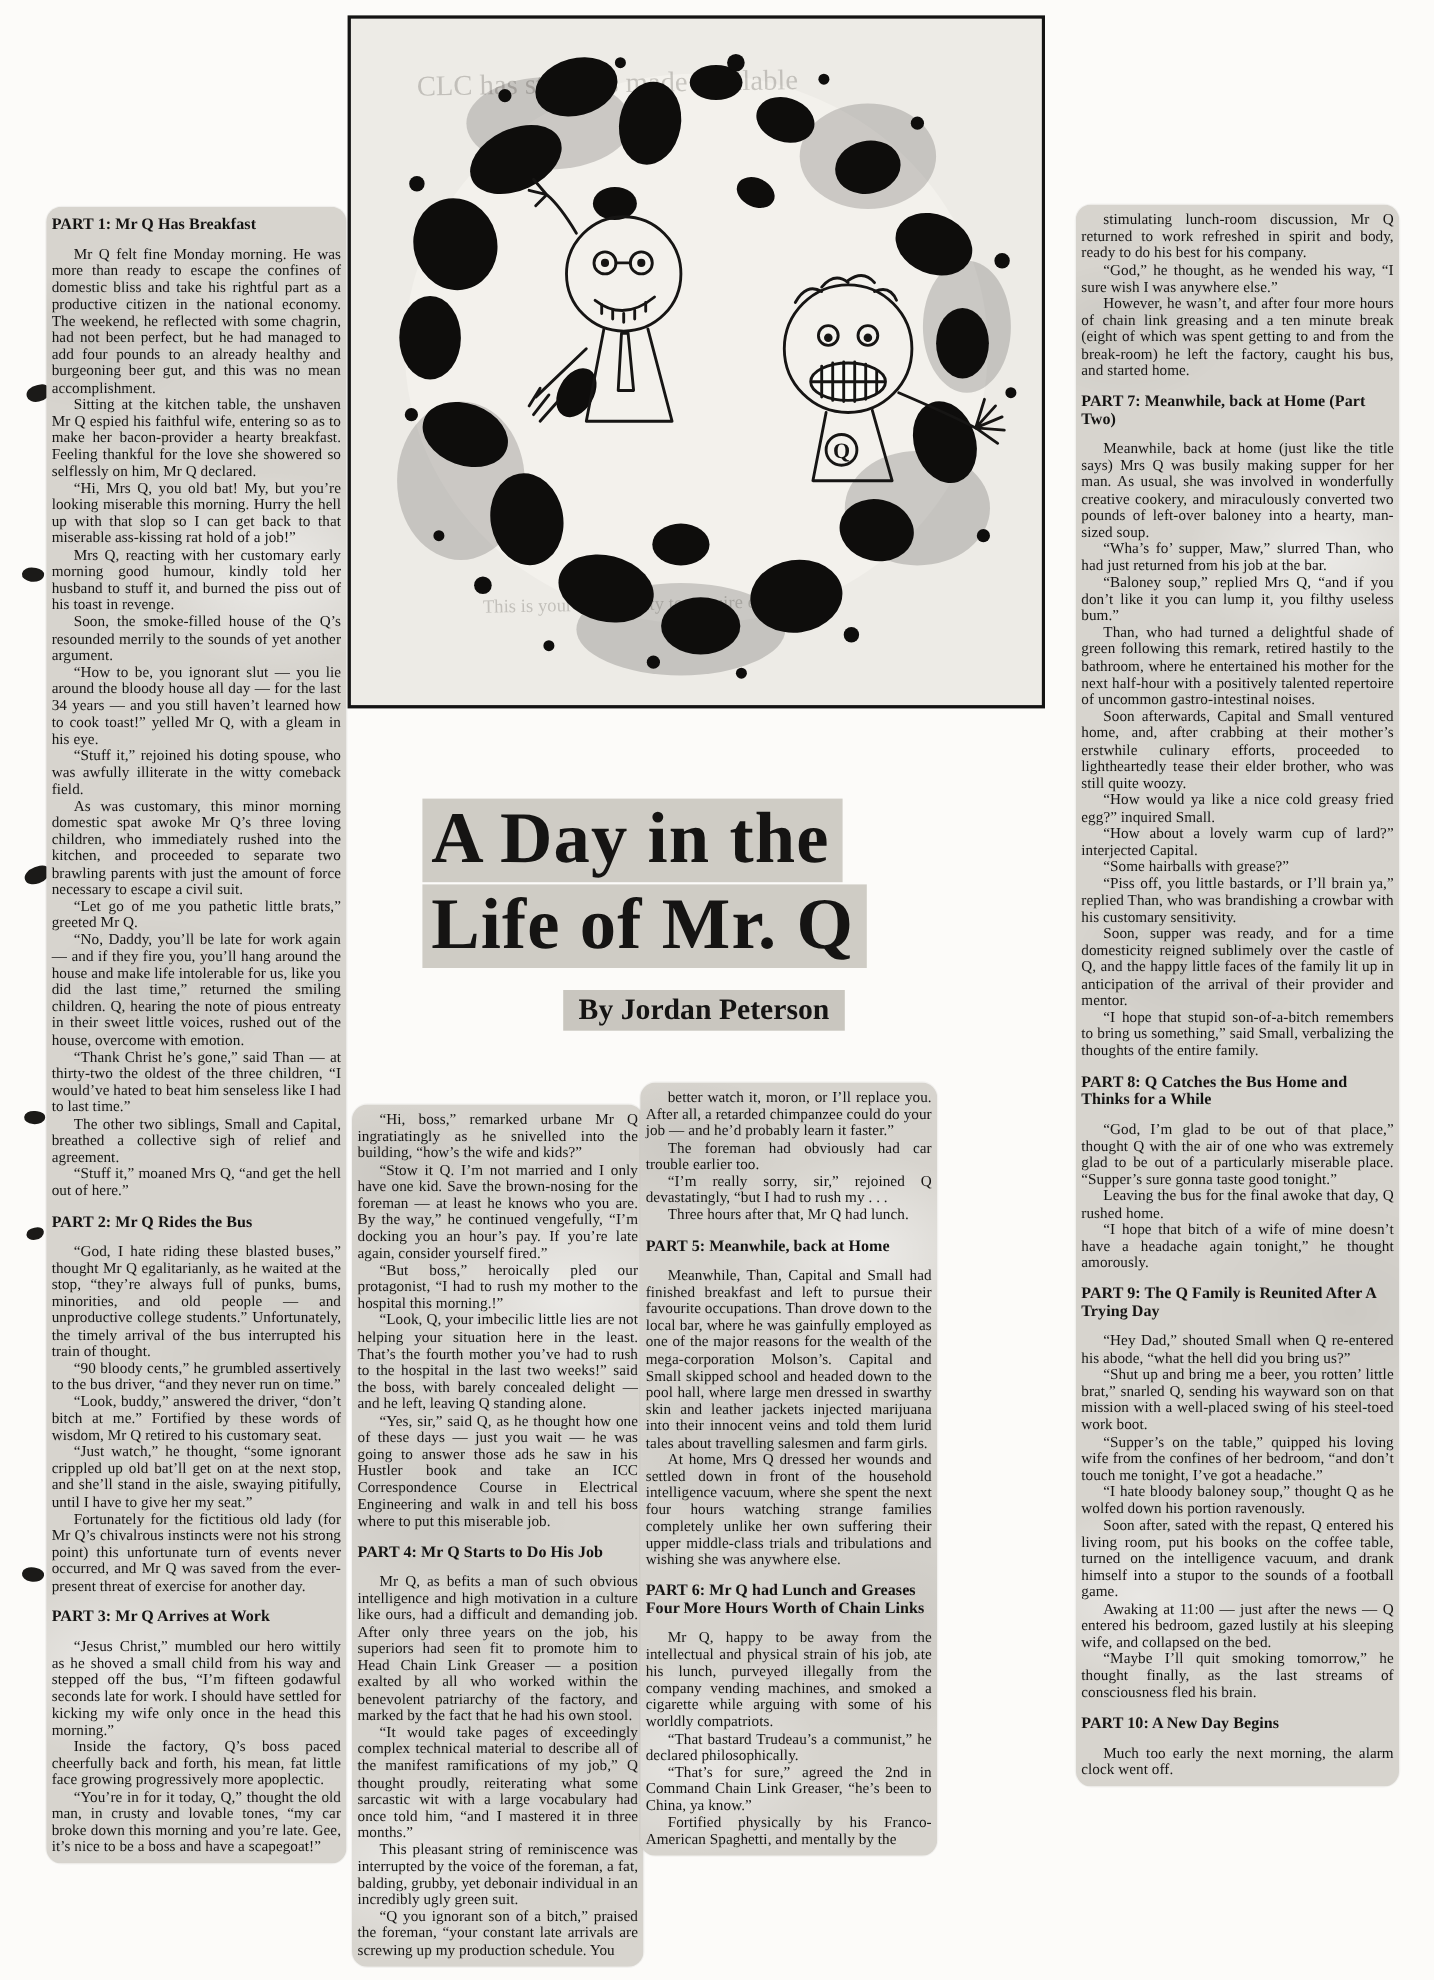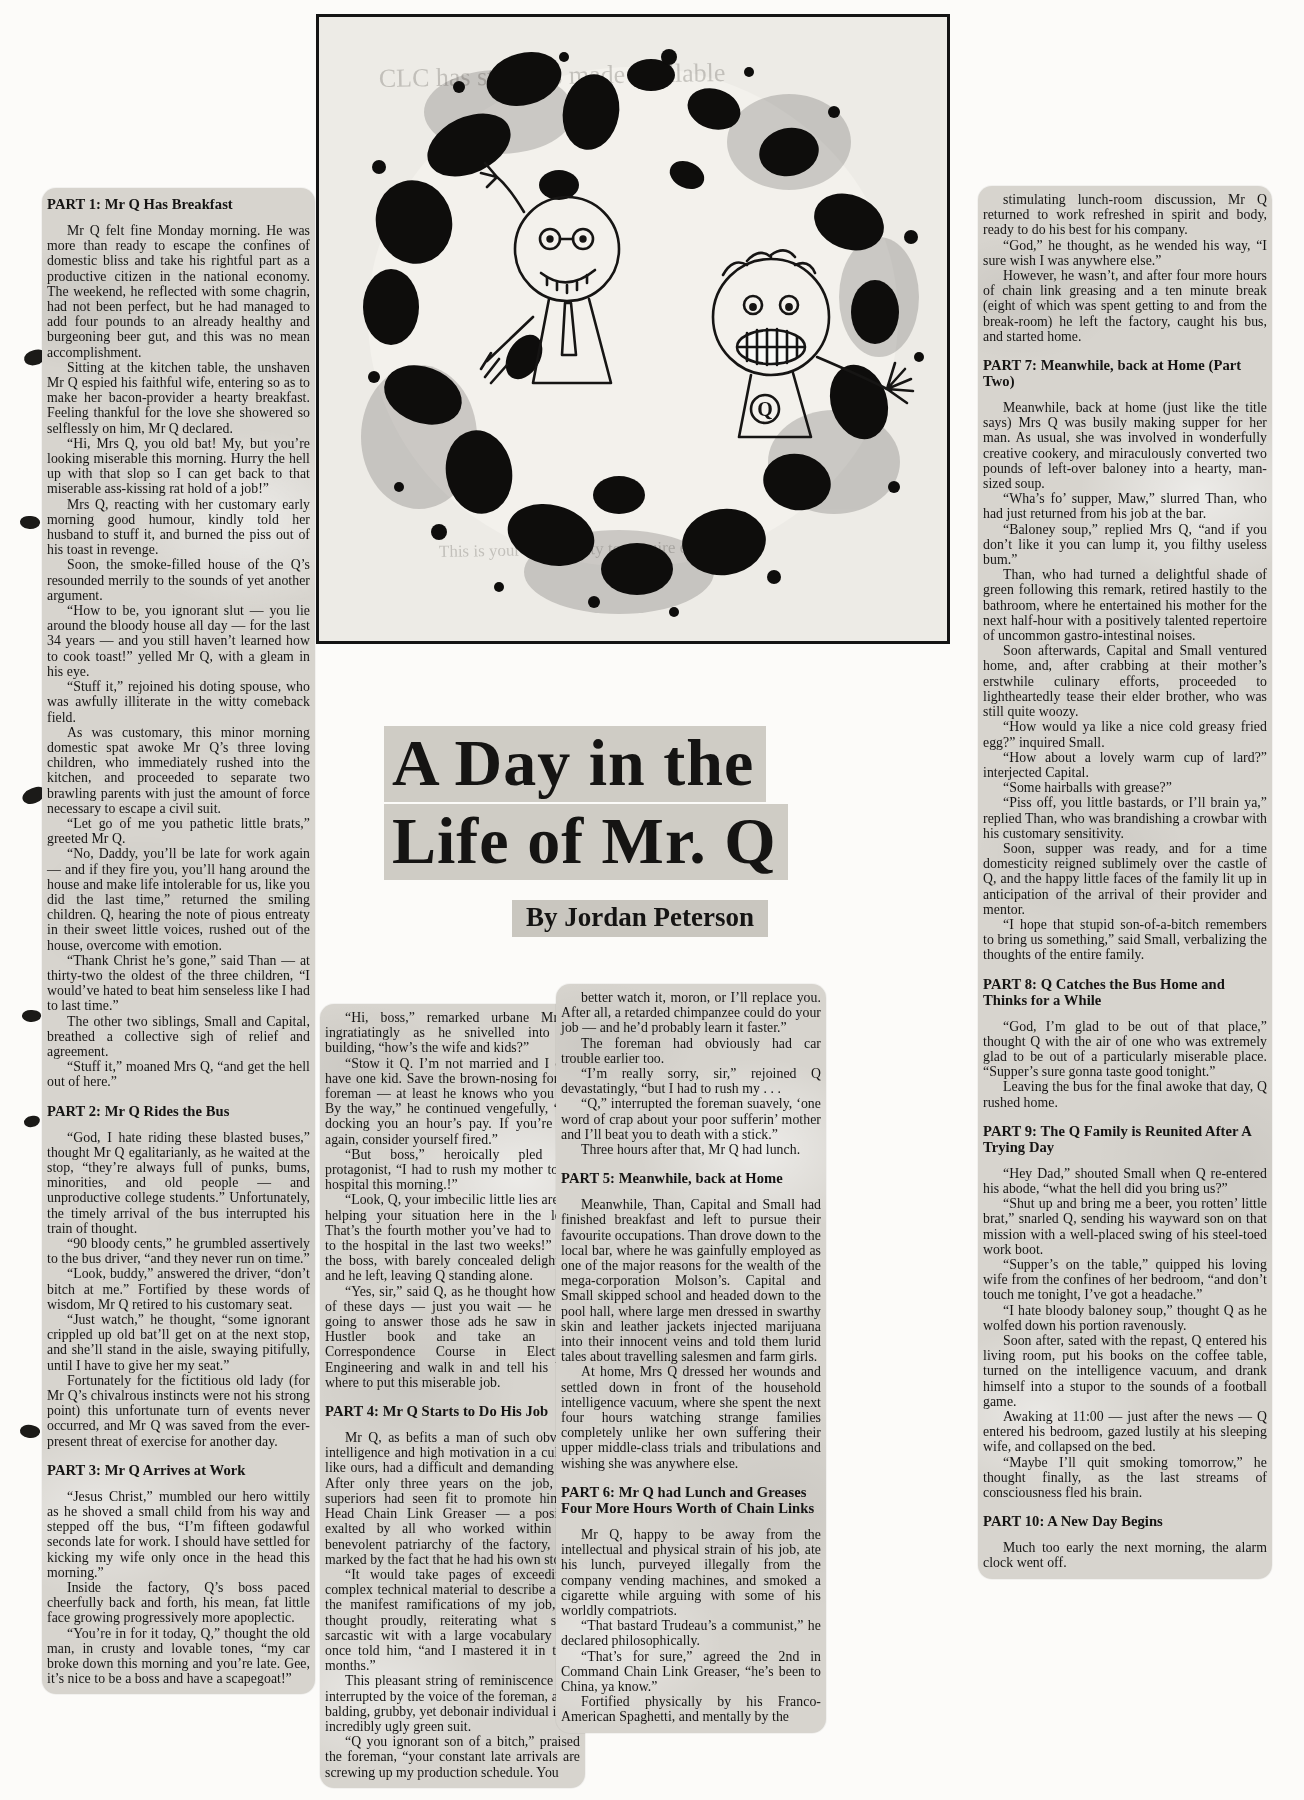--- a/index.html
+++ b/index.html
@@ -28,21 +28,21 @@
     border-radius:14px;
   }
   .col p{margin:0;text-indent:20px;}
   .col h3.part-heading{
     font-size:14.6px;line-height:16px;
     margin:13px 0 11px 0;font-weight:bold;text-align:left;
   }
   .col h3.part-heading:first-child{margin-top:2px;}
   #col1{left:42px;top:188px;width:263px;}
   #col2{left:320px;top:984px;width:255px;margin-top:20px;}
-  #col3{left:556px;top:984px;width:260px;}
+  #col3{left:582px;top:984px;width:260px;}
   #col4{left:978px;top:186px;width:284px;}
 
   .illustration-frame{
     position:absolute;left:316px;top:14px;width:634px;height:630px;
     border:3px solid #141414;background:#edebe6;box-sizing:border-box;
   }
   .title-block{
     position:absolute;left:384px;top:726px;width:420px;
   }
   .title-block h1{margin:0;font-size:66px;line-height:72px;font-weight:bold;letter-spacing:1px;}
@@ -195,21 +195,20 @@
     <h3 class="part-heading">PART 4: Mr Q Starts to Do His Job</h3>
     <p>Mr Q, as befits a man of such obvious intelligence and high motivation in a culture like ours, had a difficult and demanding job. After only three years on the job, his superiors had seen fit to promote him to Head Chain Link Greaser — a position exalted by all who worked within the benevolent patriarchy of the factory, and marked by the fact that he had his own stool.</p>
     <p>“It would take pages of exceedingly complex technical material to describe all of the manifest ramifications of my job,” Q thought proudly, reiterating what some sarcastic wit with a large vocabulary had once told him, “and I mastered it in three months.”</p>
     <p>This pleasant string of reminiscence was interrupted by the voice of the foreman, a fat, balding, grubby, yet debonair individual in an incredibly ugly green suit.</p>
     <p>“Q you ignorant son of a bitch,” praised the foreman, “your constant late arrivals are screwing up my production schedule. You</p>
   </div>
 <div class="col" id="col3">
     <p>better watch it, moron, or I’ll replace you. After all, a retarded chimpanzee could do your job — and he’d probably learn it faster.”</p>
     <p>The foreman had obviously had car trouble earlier too.</p>
     <p>“I’m really sorry, sir,” rejoined Q devastatingly, “but I had to rush my . . .</p>
-    <p>“Q,” interrupted the foreman suavely, ‘one word of crap about your poor sufferin’ mother and I’ll beat you to death with a stick.”</p>
     <p>Three hours after that, Mr Q had lunch.</p>
     <h3 class="part-heading">PART 5: Meanwhile, back at Home</h3>
     <p>Meanwhile, Than, Capital and Small had finished breakfast and left to pursue their favourite occupations. Than drove down to the local bar, where he was gainfully employed as one of the major reasons for the wealth of the mega-corporation Molson’s. Capital and Small skipped school and headed down to the pool hall, where large men dressed in swarthy skin and leather jackets injected marijuana into their innocent veins and told them lurid tales about travelling salesmen and farm girls.</p>
     <p>At home, Mrs Q dressed her wounds and settled down in front of the household intelligence vacuum, where she spent the next four hours watching strange families completely unlike her own suffering their upper middle-class trials and tribulations and wishing she was anywhere else.</p>
     <h3 class="part-heading">PART 6: Mr Q had Lunch and Greases Four More Hours Worth of Chain Links</h3>
     <p>Mr Q, happy to be away from the intellectual and physical strain of his job, ate his lunch, purveyed illegally from the company vending machines, and smoked a cigarette while arguing with some of his worldly compatriots.</p>
     <p>“That bastard Trudeau’s a communist,” he declared philosophically.</p>
     <p>“That’s for sure,” agreed the 2nd in Command Chain Link Greaser, “he’s been to China, ya know.”</p>
     <p>Fortified physically by his Franco-American Spaghetti, and mentally by the</p>
   </div>
@@ -225,20 +224,21 @@
     <p>Soon afterwards, Capital and Small ventured home, and, after crabbing at their mother’s erstwhile culinary efforts, proceeded to lightheartedly tease their elder brother, who was still quite woozy.</p>
     <p>“How would ya like a nice cold greasy fried egg?” inquired Small.</p>
     <p>“How about a lovely warm cup of lard?” interjected Capital.</p>
     <p>“Some hairballs with grease?”</p>
     <p>“Piss off, you little bastards, or I’ll brain ya,” replied Than, who was brandishing a crowbar with his customary sensitivity.</p>
     <p>Soon, supper was ready, and for a time domesticity reigned sublimely over the castle of Q, and the happy little faces of the family lit up in anticipation of the arrival of their provider and mentor.</p>
     <p>“I hope that stupid son-of-a-bitch remembers to bring us something,” said Small, verbalizing the thoughts of the entire family.</p>
     <h3 class="part-heading">PART 8: Q Catches the Bus Home and Thinks for a While</h3>
     <p>“God, I’m glad to be out of that place,” thought Q with the air of one who was extremely glad to be out of a particularly miserable place. “Supper’s sure gonna taste good tonight.”</p>
     <p>Leaving the bus for the final awoke that day, Q rushed home.</p>
+    <p>“I hope that bitch of a wife of mine doesn’t have a headache again tonight,” he thought amorously.</p>
     <h3 class="part-heading">PART 9: The Q Family is Reunited After A Trying Day</h3>
     <p>“Hey Dad,” shouted Small when Q re-entered his abode, “what the hell did you bring us?”</p>
     <p>“Shut up and bring me a beer, you rotten’ little brat,” snarled Q, sending his wayward son on that mission with a well-placed swing of his steel-toed work boot.</p>
     <p>“Supper’s on the table,” quipped his loving wife from the confines of her bedroom, “and don’t touch me tonight, I’ve got a headache.”</p>
     <p>“I hate bloody baloney soup,” thought Q as he wolfed down his portion ravenously.</p>
     <p>Soon after, sated with the repast, Q entered his living room, put his books on the coffee table, turned on the intelligence vacuum, and drank himself into a stupor to the sounds of a football game.</p>
     <p>Awaking at 11:00 — just after the news — Q entered his bedroom, gazed lustily at his sleeping wife, and collapsed on the bed.</p>
     <p>“Maybe I’ll quit smoking tomorrow,” he thought finally, as the last streams of consciousness fled his brain.</p>
     <h3 class="part-heading">PART 10: A New Day Begins</h3>
     <p>Much too early the next morning, the alarm clock went off.</p>

